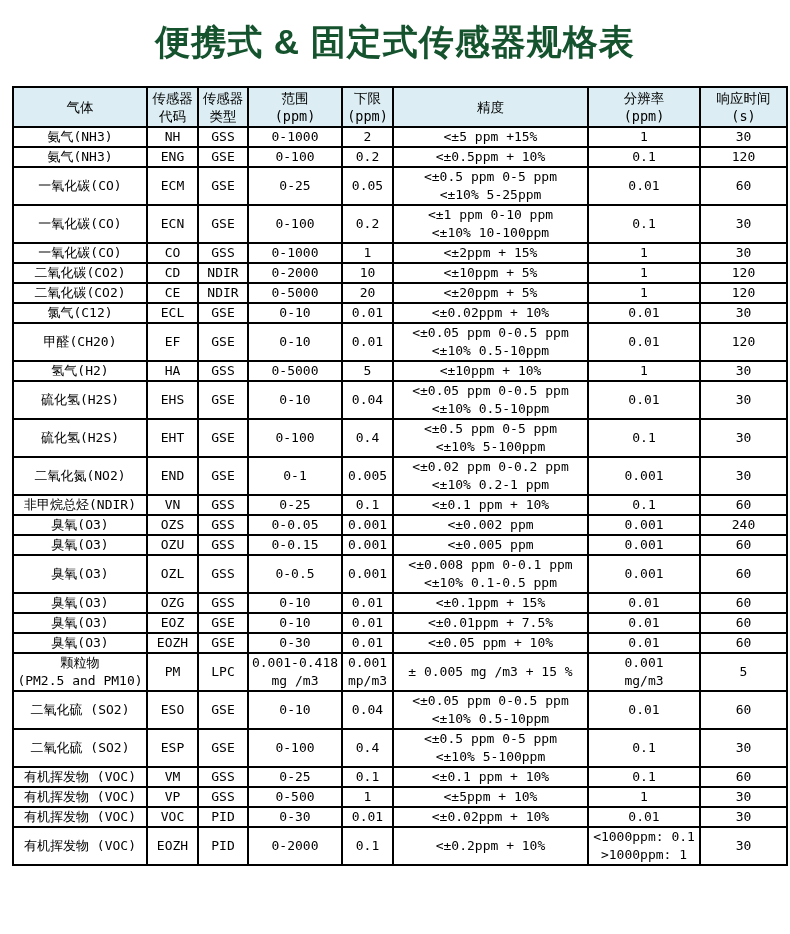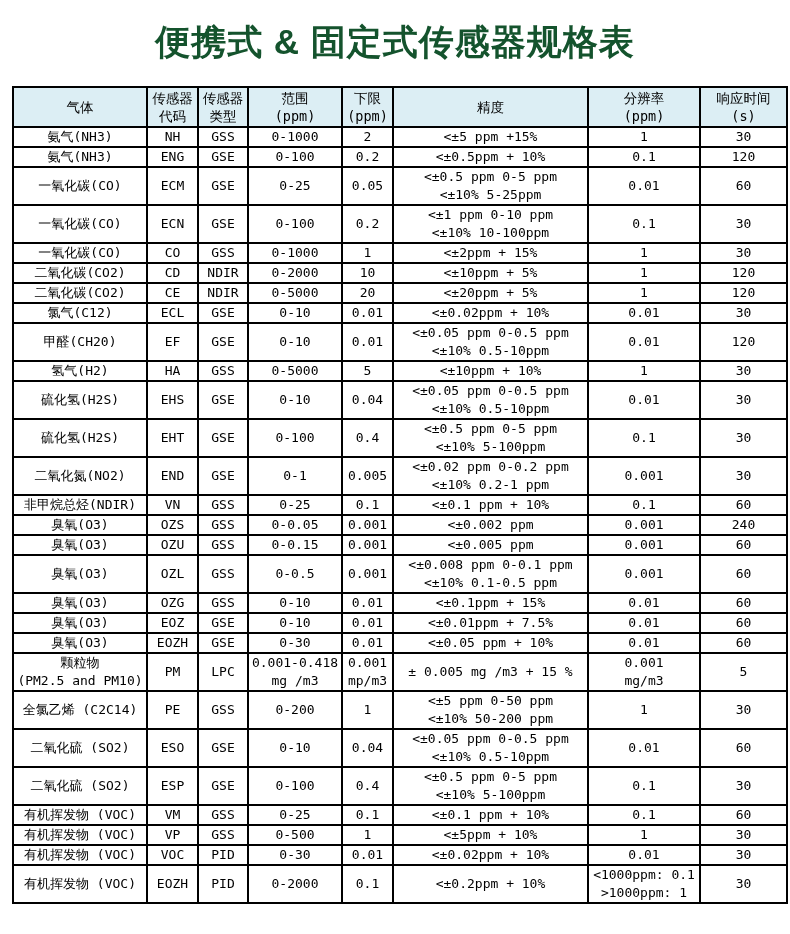--- a/index.html
+++ b/index.html
@@ -314,31 +314,20 @@
         <td>0.001-0.418
 mg /m3</td>
         <td>0.001
 mp/m3</td>
         <td>± 0.005 mg /m3 + 15 %</td>
         <td>0.001
 mg/m3</td>
         <td>5</td>
       </tr>
       <tr>
-        <td>全氯乙烯 (C2C14)</td>
-        <td>PE</td>
-        <td>GSS</td>
-        <td>0-200</td>
-        <td>1</td>
-        <td>&lt;±5 ppm 0-50 ppm
-&lt;±10% 50-200 ppm</td>
-        <td>1</td>
-        <td>30</td>
-      </tr>
-      <tr>
         <td>二氧化硫 (SO2)</td>
         <td>ESO</td>
         <td>GSE</td>
         <td>0-10</td>
         <td>0.04</td>
         <td>&lt;±0.05 ppm 0-0.5 ppm
 &lt;±10% 0.5-10ppm</td>
         <td>0.01</td>
         <td>60</td>
       </tr>

